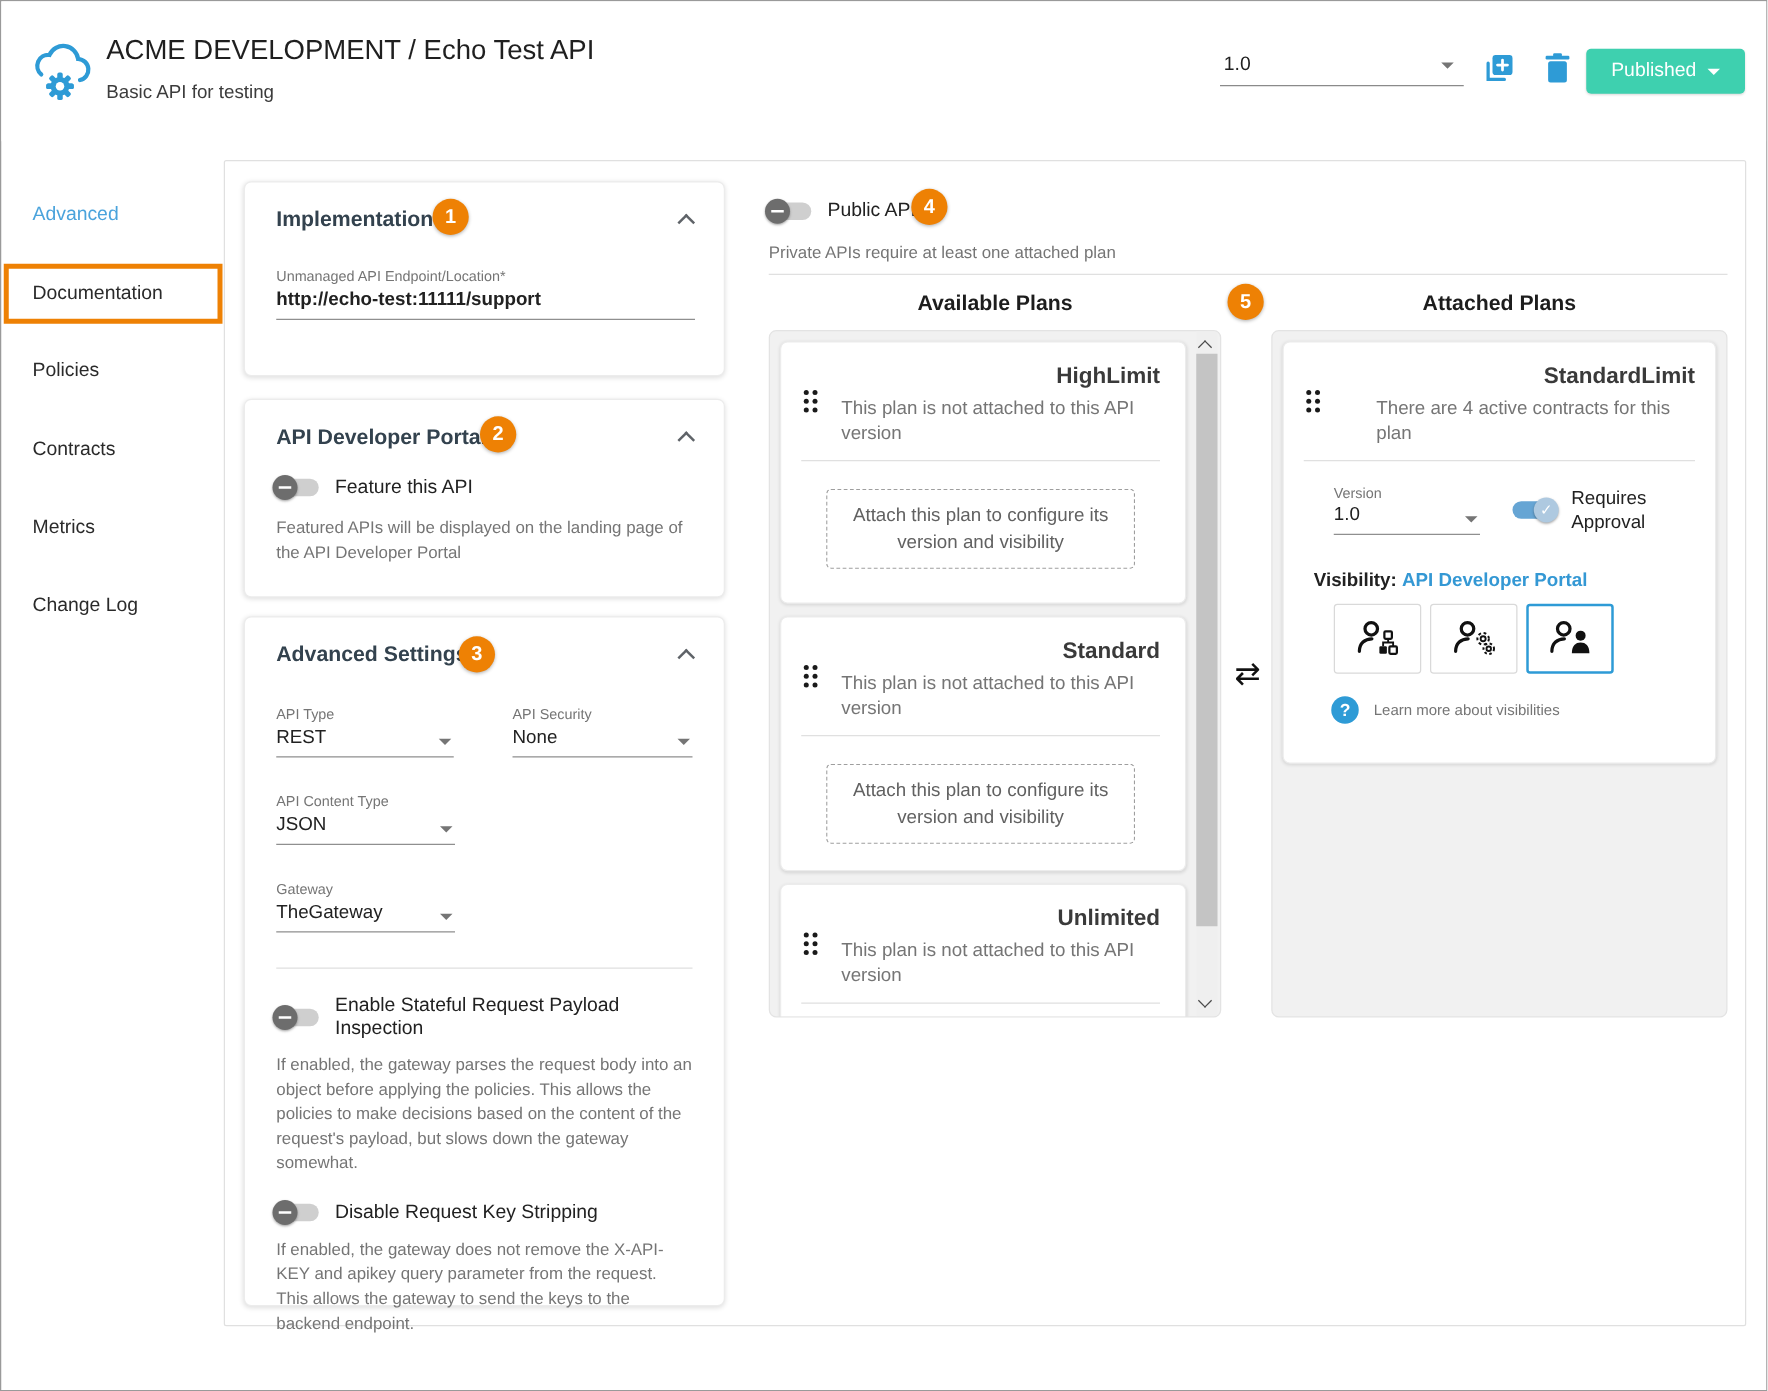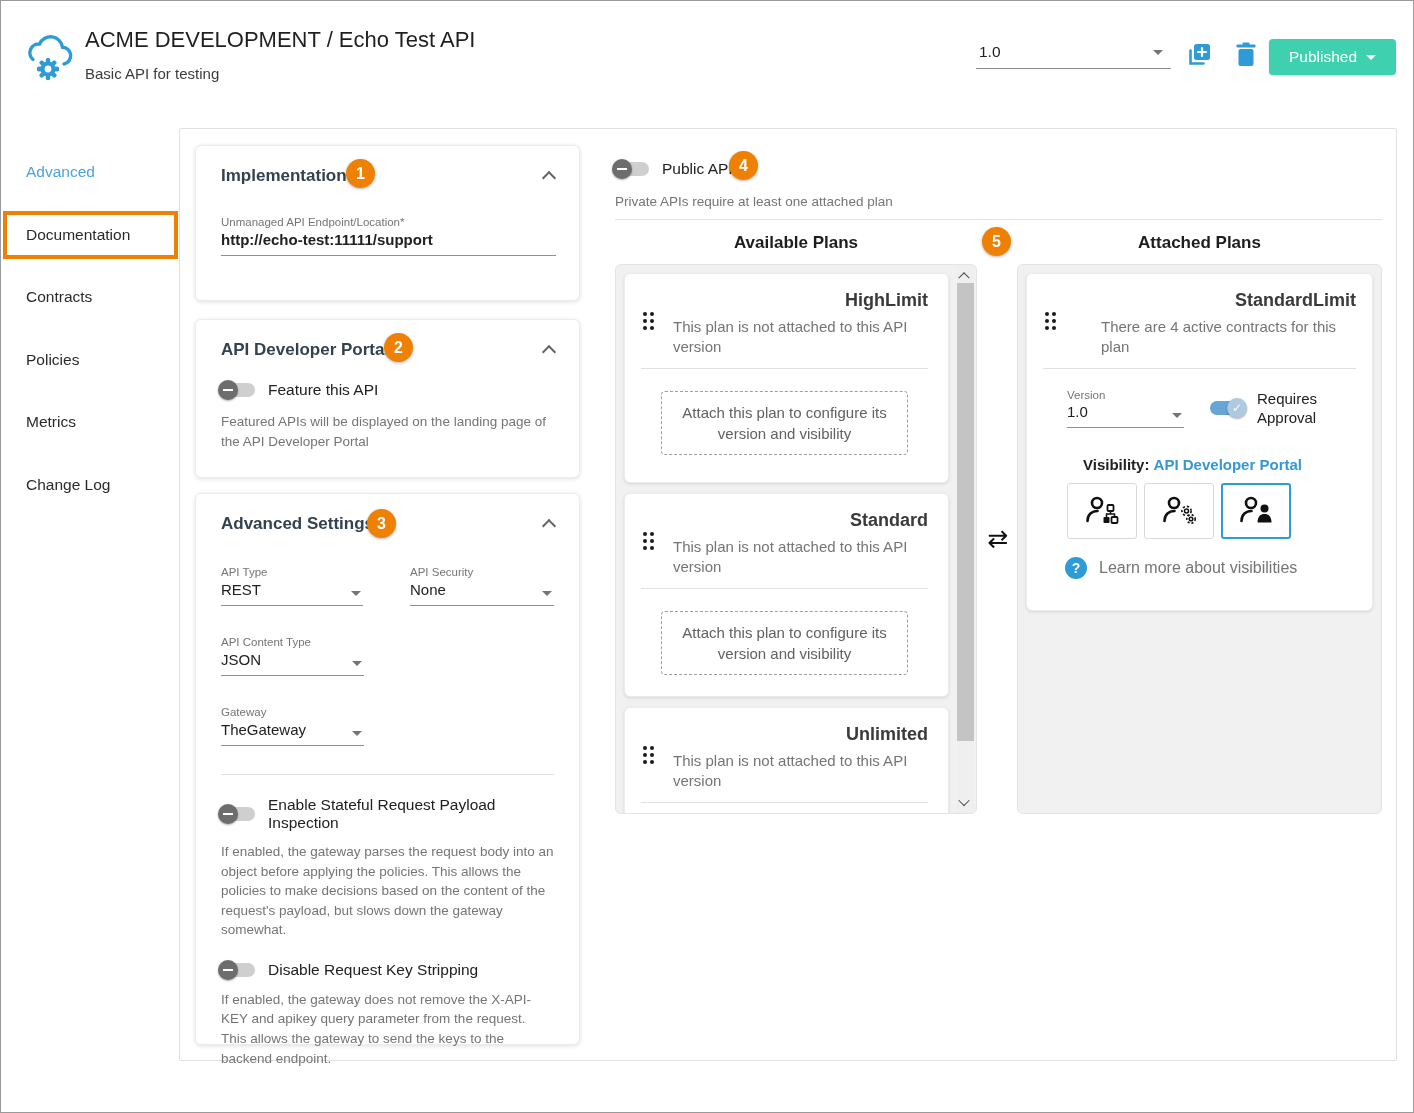--- a/index.html
+++ b/index.html
@@ -77,29 +77,29 @@
   .sb-thumb { position:absolute; left:0; top:18px; width:17px; height:458px; background:#c4c4c4; cursor:pointer; }
 
   .swap-icon { position:absolute; left:800px; top:395px; width:36px; text-align:center; font-size:25px; color:#111; }
 
   
   .std-card { background:#fff; border:1px solid #ececec; border-radius:6px; box-shadow:0 1px 3px rgba(0,0,0,.12); padding:16px; height:338px; }
   .ctrl-row { display:flex; margin:20px 0 0 24px; }
   .ver2 { width:117px; position:relative; }
   .ver2 .field-value { margin-top:2px; }
   .req-label { font-size:15px; color:#212121; line-height:1.3; width:95px; }
-  .vis-line { margin:28px 0 0 40px; font-size:15px; }
+  .vis-line { margin:28px 0 0 8px; font-size:15px; }
   .vis-line .lbl { font-weight:700; color:#212121; }
   .vis-line a { font-weight:700; color:#3498d4; text-decoration:none; cursor:pointer; }
   .vis-icons { display:flex; gap:7px; margin:10px 0 0 24px; }
   .vis-btn { width:70px; height:56px; background:#fff; border:1px solid #d9d9d9; border-radius:3px; display:flex; align-items:center; justify-content:center; cursor:pointer; }
   .vis-btn.selected { border:2px solid #2e9bd6; }
   .learn-row { display:flex; align-items:center; gap:12px; margin:18px 0 0 22px; }
   .help-circle { width:22px; height:22px; border-radius:50%; background:#2e9bd6; color:#fff; font-size:14px; font-weight:700; display:flex; align-items:center; justify-content:center; flex:none; }
-  .learn-txt { font-size:16px; color:#757575; cursor:pointer; }
+  .learn-txt { font-size:12px; color:#757575; cursor:pointer; }
 
   
   .badge { position:absolute; width:29px; height:29px; border-radius:50%; background:#ee8104; color:#fff; font-size:16px; font-weight:700; display:flex; align-items:center; justify-content:center; box-shadow:0 1px 3px rgba(0,0,0,.3); z-index:10; }
 </style>
 </head>
 <body>
 
 <div class="page">
 
   <div class="header">
@@ -143,22 +143,22 @@
     </div>
     <button class="pub-btn">
       <span>Published</span>
       <span class="caret"></span>
     </button>
   </div>
 
   <nav class="sidebar">
     <div class="nav-item active">Advanced</div>
     <div class="nav-item">Documentation</div>
+    <div class="nav-item">Policies</div>
     <div class="nav-item">Contracts</div>
-    <div class="nav-item">Policies</div>
     <div class="nav-item">Metrics</div>
     <div class="nav-item">Change Log</div>
   </nav>
   <div class="annotation-box"></div>
 
   <div class="main">
 
     <div class="card" style="left:15px; top:16px; width:385px; height:156px; padding:20px 25px;">
       <div class="card-title-row">
         <span class="card-title">Implementation</span>

